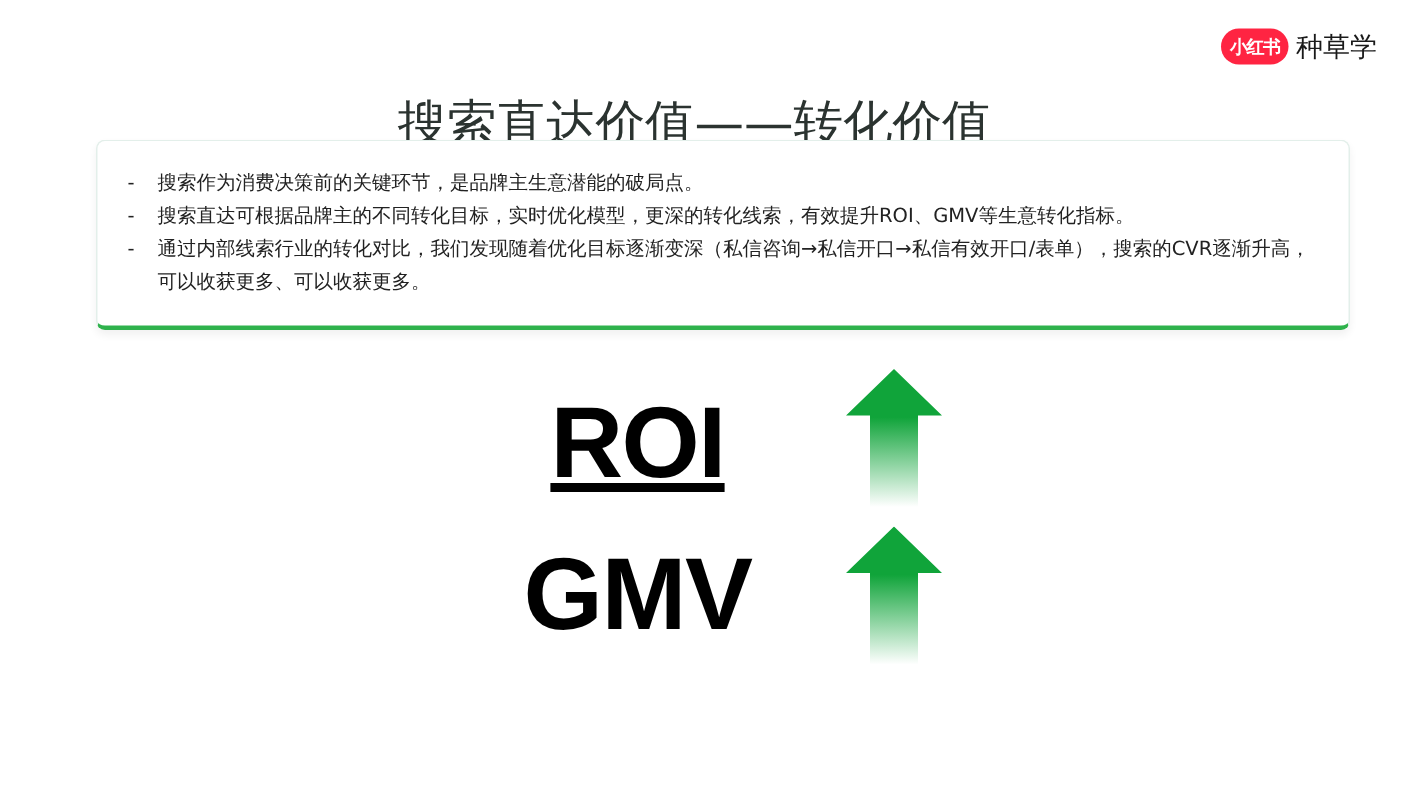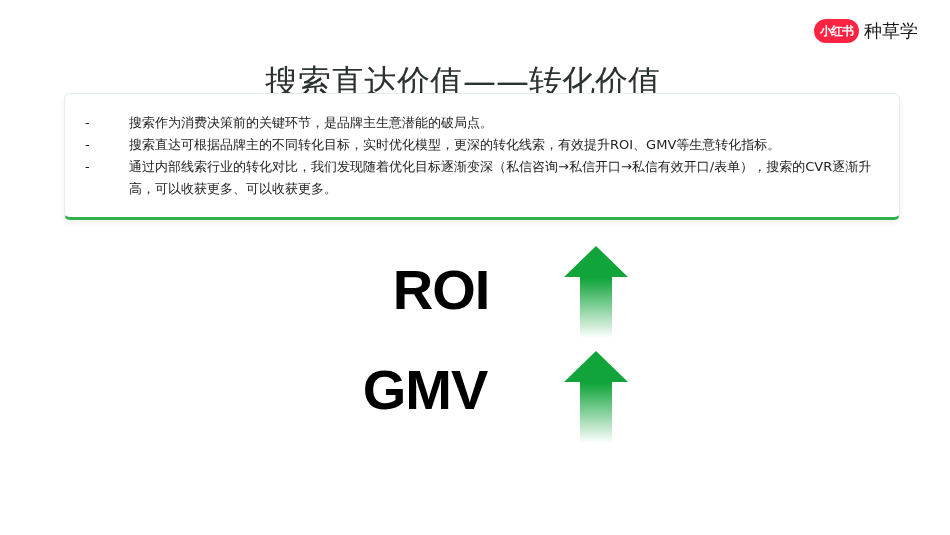--- a/index.html
+++ b/index.html
@@ -78,42 +78,42 @@
     }
     .bullets li {
       display: flex;
     }
     .bullets .dash {
       width: 20px;
       flex: 0 0 20px;
     }
     .bullets .txt {
       flex: 1;
-      margin-left: 24px;
     }
     .metric {
       position: absolute;
       font-family: "Liberation Sans", "DejaVu Sans", sans-serif;
       font-weight: bold;
       color: #000000;
       text-align: center;
       line-height: 1;
     }
     .metric.roi {
-      left: 346px;
+      left: 330px;
       width: 190px;
       top: 262px;
-      font-size: 56px;
+      font-size: 67px;
       letter-spacing: -1px;
+      text-decoration: underline;
     }
     .metric.gmv {
       left: 320px;
       width: 210px;
       top: 362px;
-      font-size: 56px;
+      font-size: 68px;
       letter-spacing: -1px;
     }
     .arrow {
       position: absolute;
       width: 64px;
       height: 92px;
     }
     .arrow.a1 { left: 564px; top: 246px; }
     .arrow.a2 { left: 564px; top: 351px; }
   </style>

